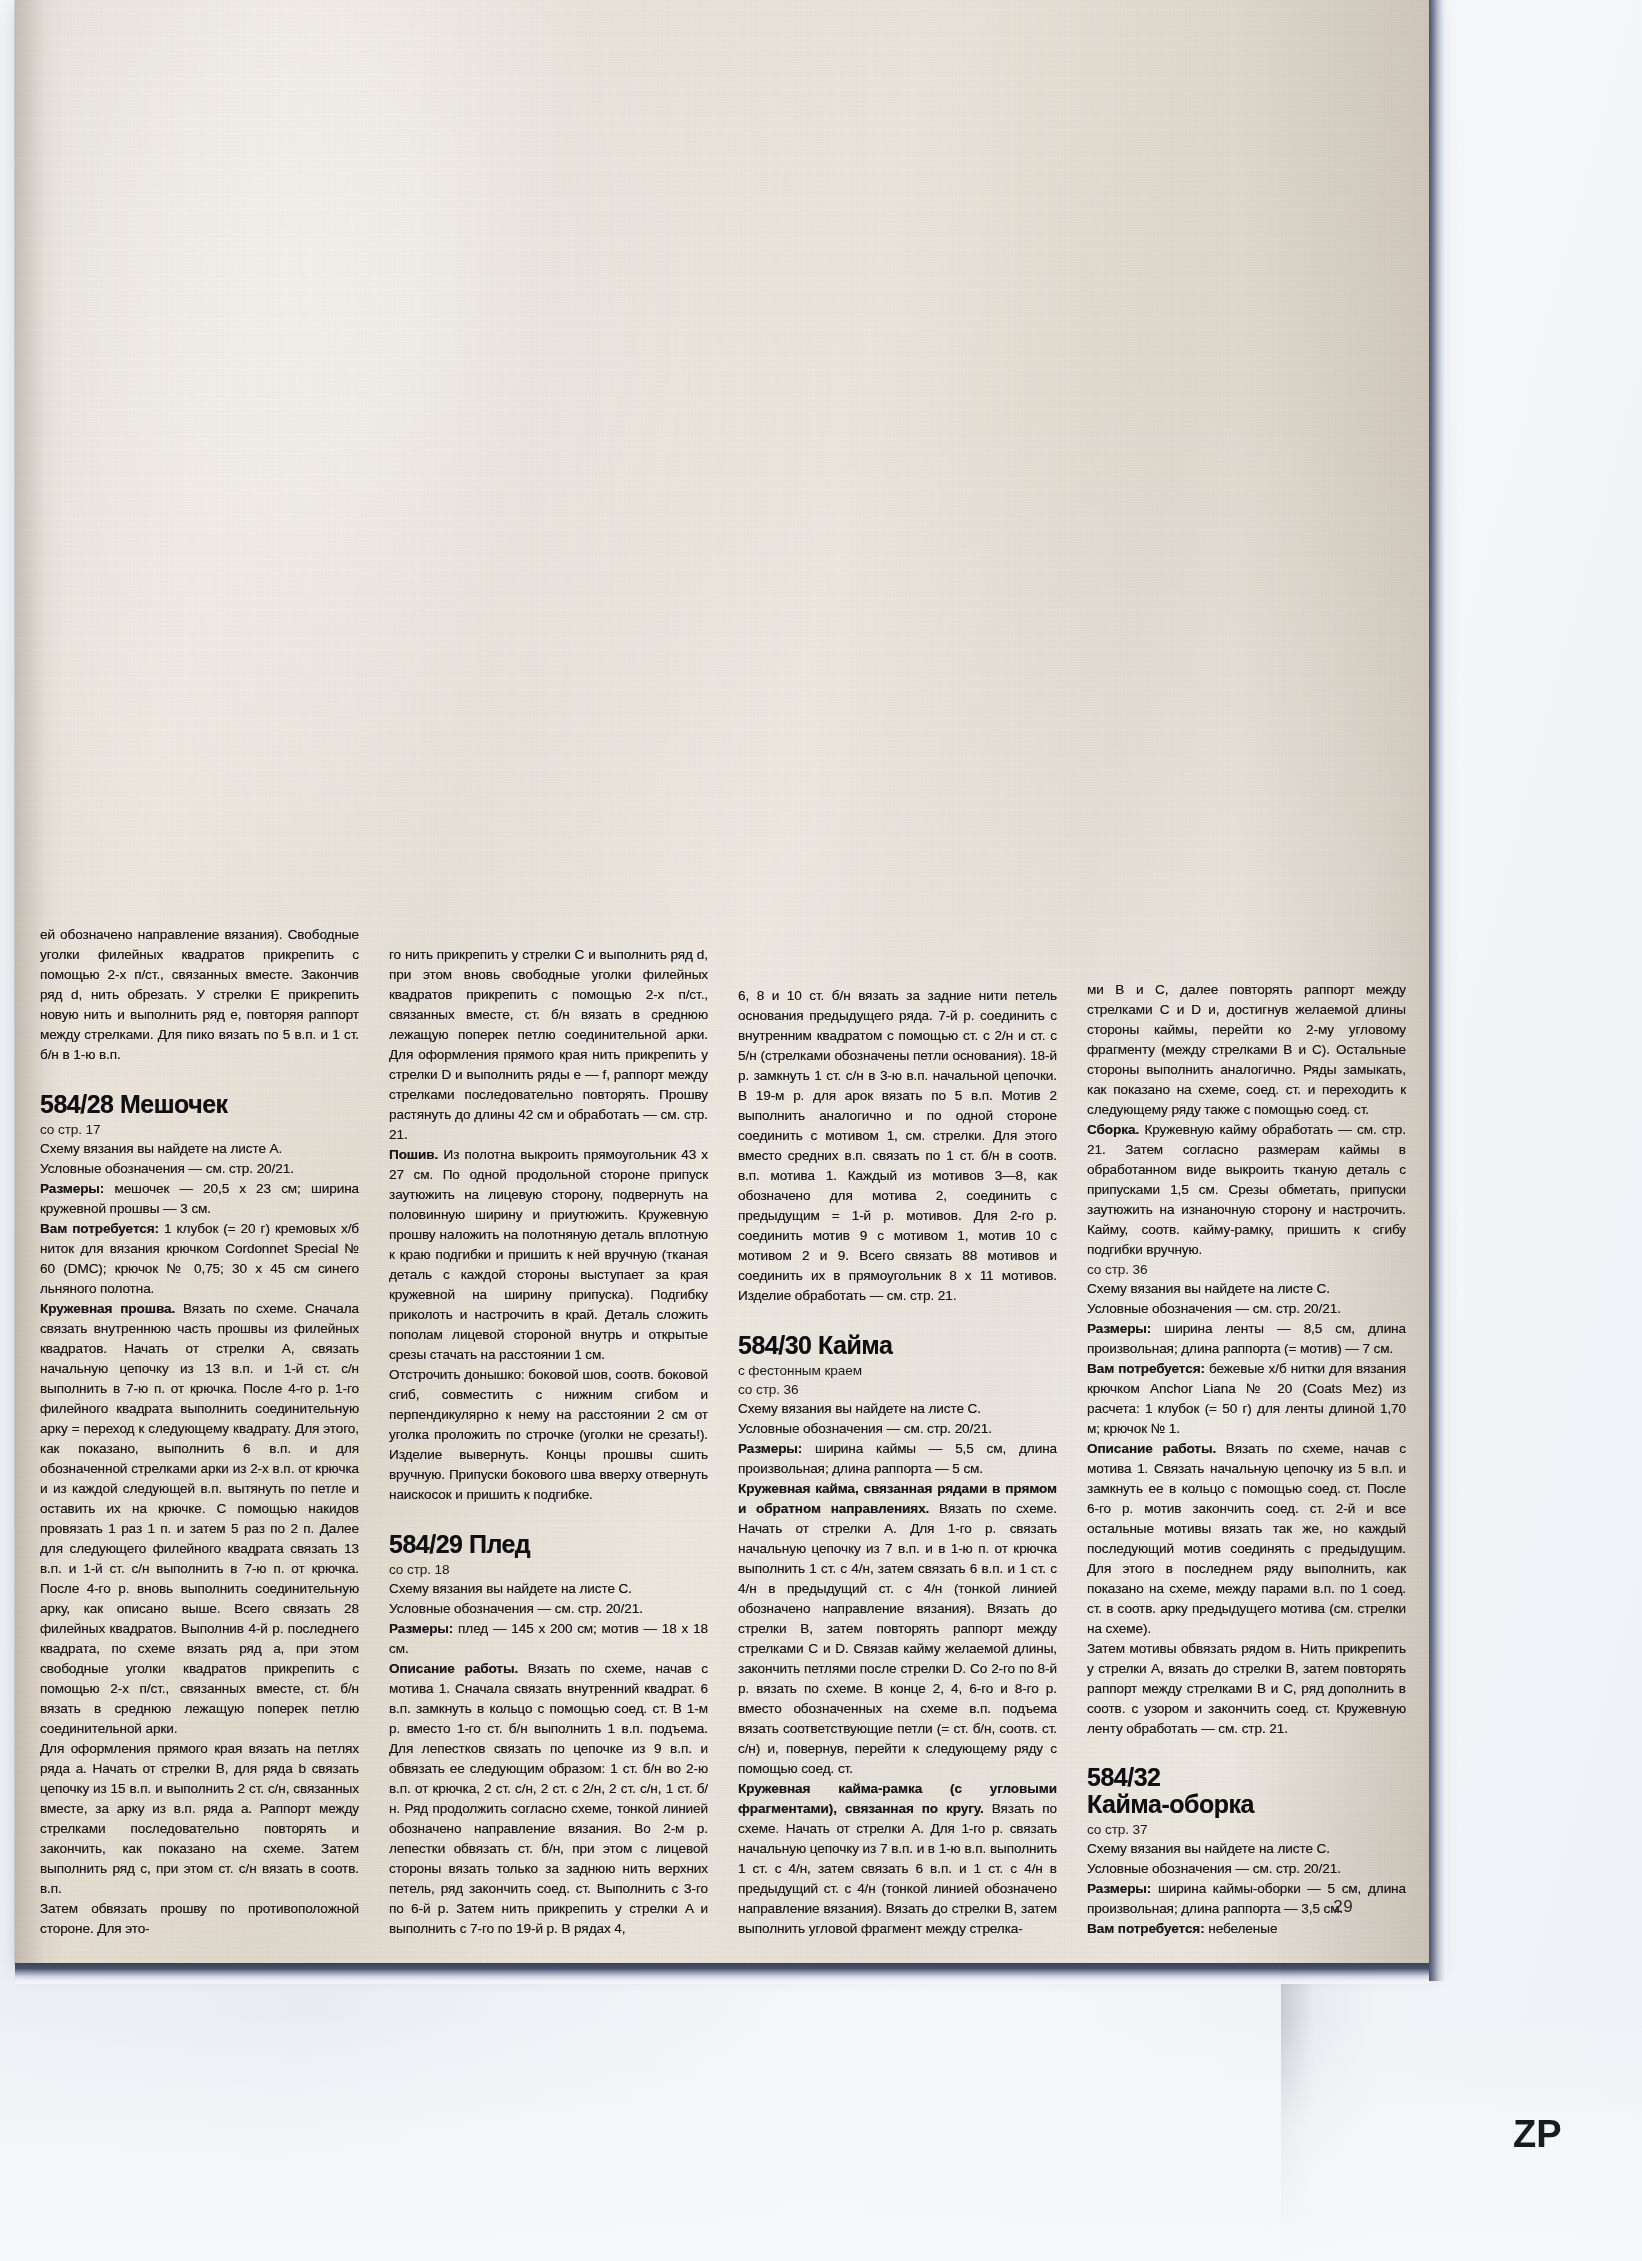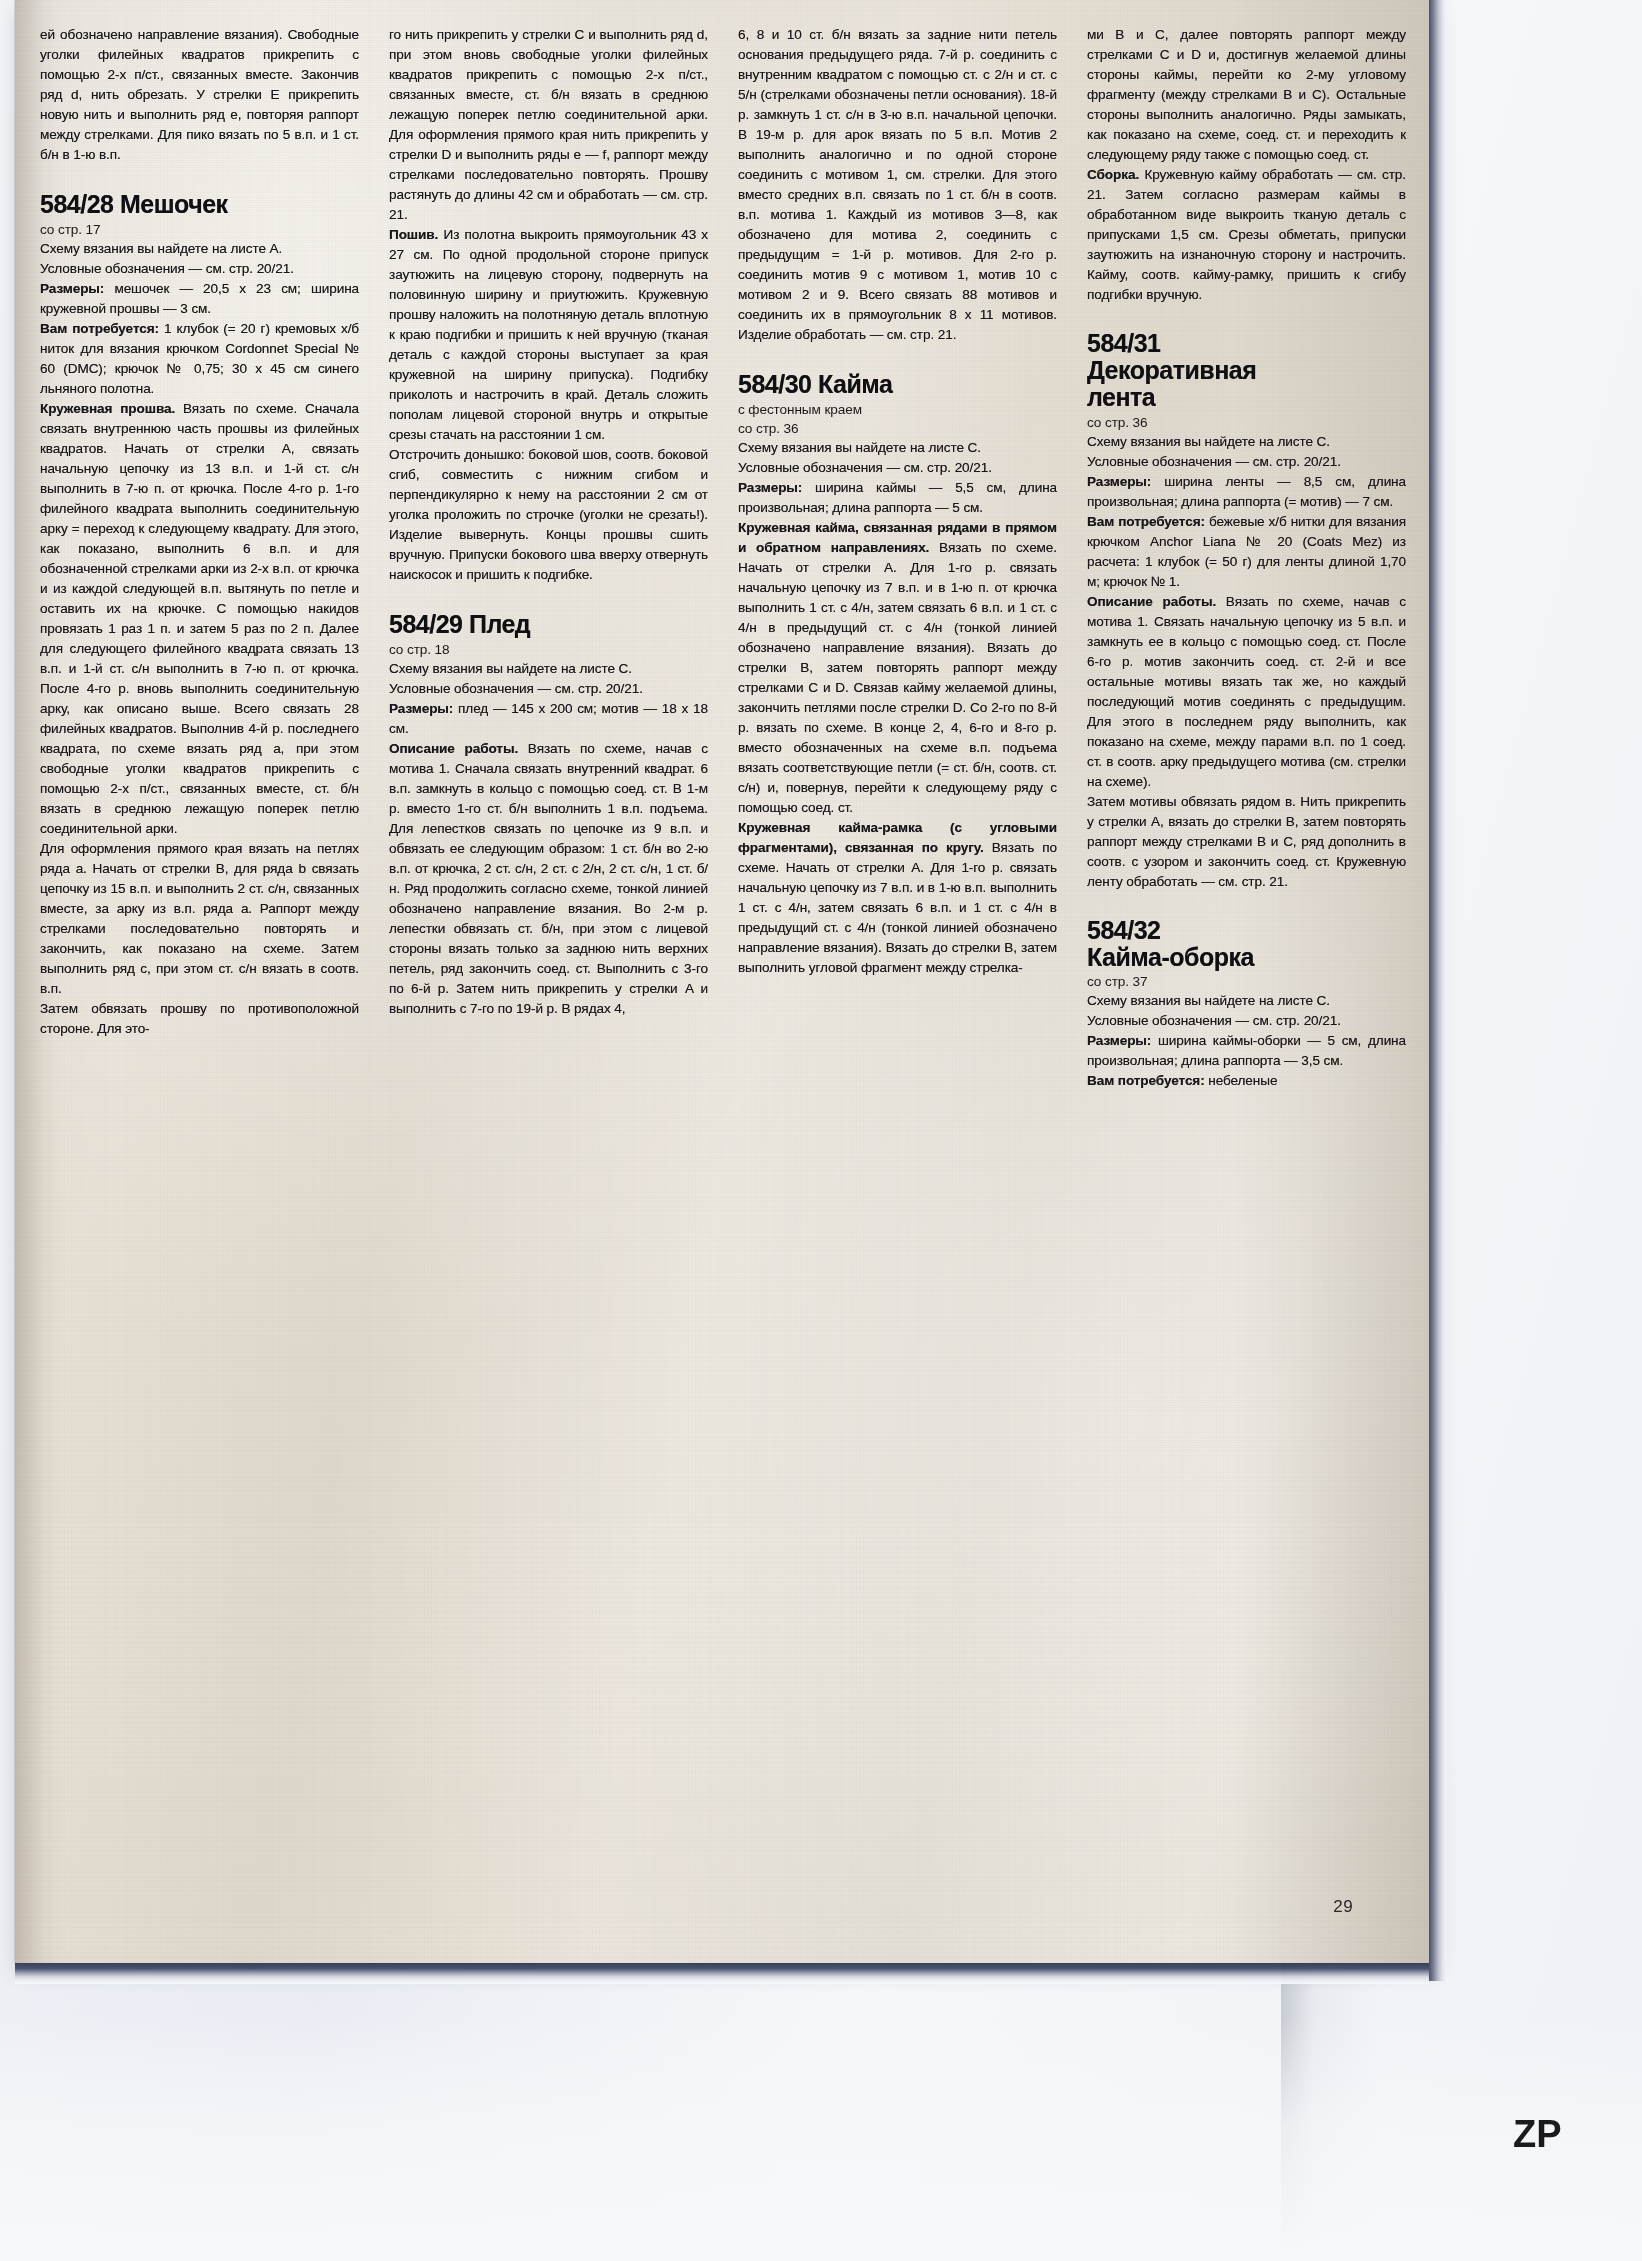--- a/index.html
+++ b/index.html
@@ -94,20 +94,21 @@
 
   
   #columns {
     position: absolute;
     left: 10px;
     top: 25px;
     width: 1396px;
     height: 1914px;
     display: flex;
     gap: 0px;
+    align-items: flex-end;
   }
   .column {
     width: 349px;
     padding: 0 15px 0 15px;
     box-sizing: border-box;
   }
 
   
   .body-text {
     font-size: 13.6px;
@@ -217,21 +218,20 @@
           <p class="section-sub">со стр. 36</p>
           <p class="body-text">Схему вязания вы найдете на листе C.</p>
           <p class="body-text">Условные обозначения — см. стр. 20/21.</p>
           <p class="body-text"><span class="lead-bold">Размеры:</span> ширина каймы — 5,5 см, длина произвольная; длина раппорта — 5 см.</p>
           <p class="body-text"><span class="lead-bold">Кружевная кайма, связанная рядами в прямом и обратном направлениях.</span> Вязать по схеме. Начать от стрелки A. Для 1-го р. связать начальную цепочку из 7 в.п. и в 1-ю п. от крючка выполнить 1 ст. с 4/н, затем связать 6 в.п. и 1 ст. с 4/н в предыдущий ст. с 4/н (тонкой линией обозначено направление вязания). Вязать до стрелки B, затем повторять раппорт между стрелками C и D. Связав кайму желаемой длины, закончить петлями после стрелки D. Со 2-го по 8-й р. вязать по схеме. В конце 2, 4, 6-го и 8-го р. вместо обозначенных на схеме в.п. подъема вязать соответствующие петли (= ст. б/н, соотв. ст. с/н) и, повернув, перейти к следующему ряду с помощью соед. ст.</p>
           <p class="body-text"><span class="lead-bold">Кружевная кайма-рамка (с угловыми фрагментами), связанная по кругу.</span> Вязать по схеме. Начать от стрелки A. Для 1-го р. связать начальную цепочку из 7 в.п. и в 1-ю в.п. выполнить 1 ст. с 4/н, затем связать 6 в.п. и 1 ст. с 4/н в предыдущий ст. с 4/н (тонкой линией обозначено направление вязания). Вязать до стрелки B, затем выполнить угловой фрагмент между стрелка-</p>
         </div>
         <div class="column">
           <p class="body-text">ми B и C, далее повторять раппорт между стрелками C и D и, достигнув желаемой длины стороны каймы, перейти ко 2-му угловому фрагменту (между стрелками B и C). Остальные стороны выполнить аналогично. Ряды замыкать, как показано на схеме, соед. ст. и переходить к следующему ряду также с помощью соед. ст.</p>
           <p class="body-text"><span class="lead-bold">Сборка.</span> Кружевную кайму обработать — см. стр. 21. Затем согласно размерам каймы в обработанном виде выкроить тканую деталь с припусками 1,5 см. Срезы обметать, припуски заутюжить на изнаночную сторону и настрочить. Кайму, соотв. кайму-рамку, пришить к сгибу подгибки вручную.</p>
-          <h2 class="section-title stacked">584/31<br>Декоративная<br>лента</h2>
           <p class="section-sub">со стр. 36</p>
           <p class="body-text">Схему вязания вы найдете на листе C.</p>
           <p class="body-text">Условные обозначения — см. стр. 20/21.</p>
           <p class="body-text"><span class="lead-bold">Размеры:</span> ширина ленты — 8,5 см, длина произвольная; длина раппорта (= мотив) — 7 см.</p>
           <p class="body-text"><span class="lead-bold">Вам потребуется:</span> бежевые х/б нитки для вязания крючком Anchor Liana № 20 (Coats Mez) из расчета: 1 клубок (= 50 г) для ленты длиной 1,70 м; крючок № 1.</p>
           <p class="body-text"><span class="lead-bold">Описание работы.</span> Вязать по схеме, начав с мотива 1. Связать начальную цепочку из 5 в.п. и замкнуть ее в кольцо с помощью соед. ст. После 6-го р. мотив закончить соед. ст. 2-й и все остальные мотивы вязать так же, но каждый последующий мотив соединять с предыдущим. Для этого в последнем ряду выполнить, как показано на схеме, между парами в.п. по 1 соед. ст. в соотв. арку предыдущего мотива (см. стрелки на схеме).</p>
           <p class="body-text">Затем мотивы обвязать рядом в. Нить прикрепить у стрелки A, вязать до стрелки B, затем повторять раппорт между стрелками B и C, ряд дополнить в соотв. с узором и закончить соед. ст. Кружевную ленту обработать — см. стр. 21.</p>
           <h2 class="section-title stacked">584/32<br>Кайма-оборка</h2>
           <p class="section-sub">со стр. 37</p>
           <p class="body-text">Схему вязания вы найдете на листе C.</p>

